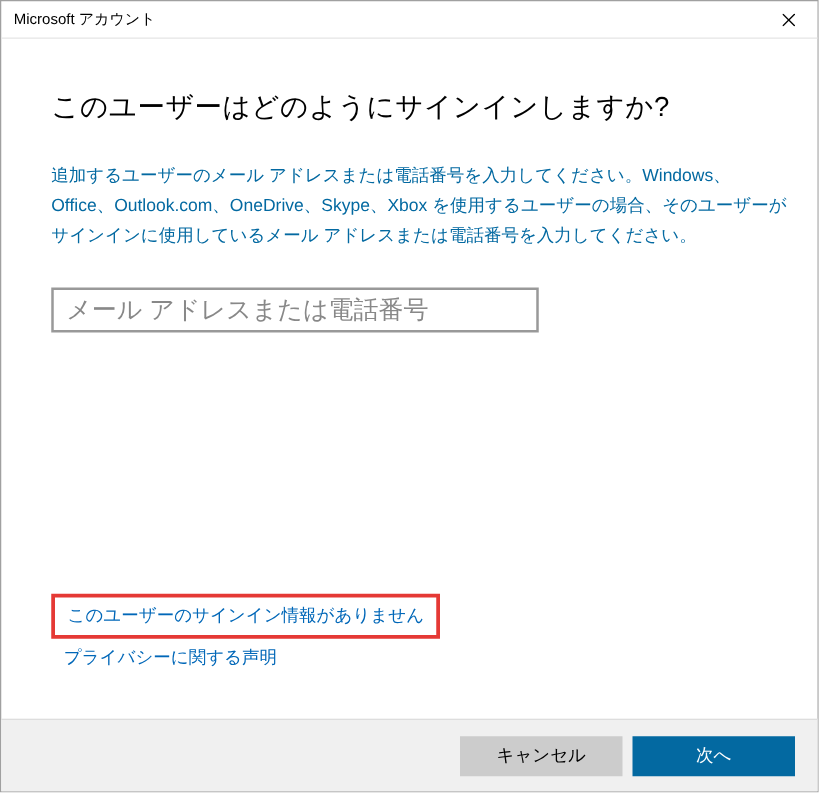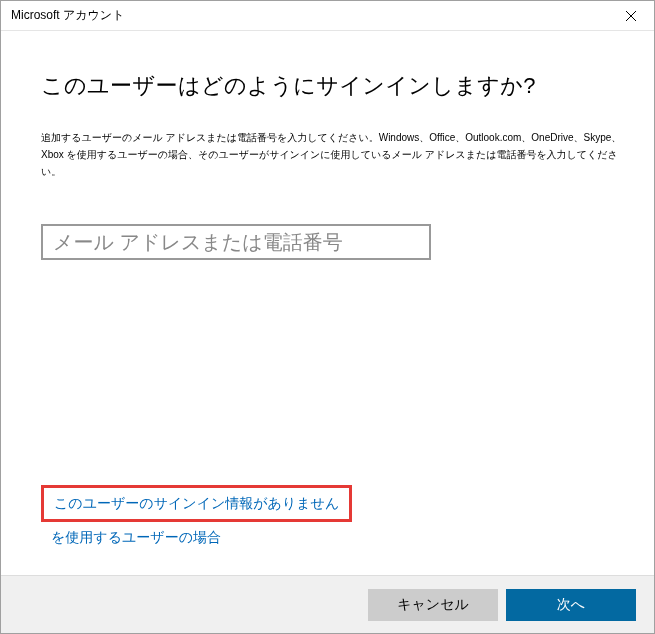--- a/index.html
+++ b/index.html
@@ -53,43 +53,43 @@
       flex-direction: column;
     }
     .heading {
       font-size: 22px;
       font-weight: normal;
       color: #000;
       margin-bottom: 28px;
       letter-spacing: 0.5px;
     }
     .description {
-      font-size: 10px;
-      color: #000000;
+      font-size: 14px;
+      color: #0369a1;
       line-height: 1.7;
-      margin-bottom: 44px;
+      margin-bottom: 30px;
     }
     .input-field {
       width: 390px;
       height: 36px;
       border: 2px solid #999;
       padding: 0 10px;
       font-size: 20px;
       font-family: inherit;
       outline: none;
       color: #333;
     }
     .input-field::placeholder {
       color: #888;
     }
     .spacer {
       flex: 1;
     }
     .links {
-      margin-bottom: 8px;
+      margin-bottom: 20px;
     }
     .link-highlighted {
       display: inline-block;
       border: 3px solid #e53935;
       padding: 6px 10px;
       margin-bottom: 4px;
     }
     .link {
       color: #0067b8;
       font-size: 14px;
@@ -147,21 +147,21 @@
     <p class="description">追加するユーザーのメール アドレスまたは電話番号を入力してください。Windows、Office、Outlook.com、OneDrive、Skype、Xbox を使用するユーザーの場合、そのユーザーがサインインに使用しているメール アドレスまたは電話番号を入力してください。</p>
     <input type="text" class="input-field" placeholder="メール アドレスまたは電話番号" style="">
 
     <div class="spacer"></div>
 
     <div class="links">
       <div class="link-highlighted">
         <a class="link">このユーザーのサインイン情報がありません</a>
       </div>
       <div class="link-row">
-        <a class="link">を使用するユーザーの場合</a>
+        <a class="link">プライバシーに関する声明</a>
       </div>
     </div>
   </div>
 
   <div class="footer">
     <button class="btn btn-secondary">キャンセル</button>
     <button class="btn btn-primary">次へ</button>
   </div>
 </div>
 

